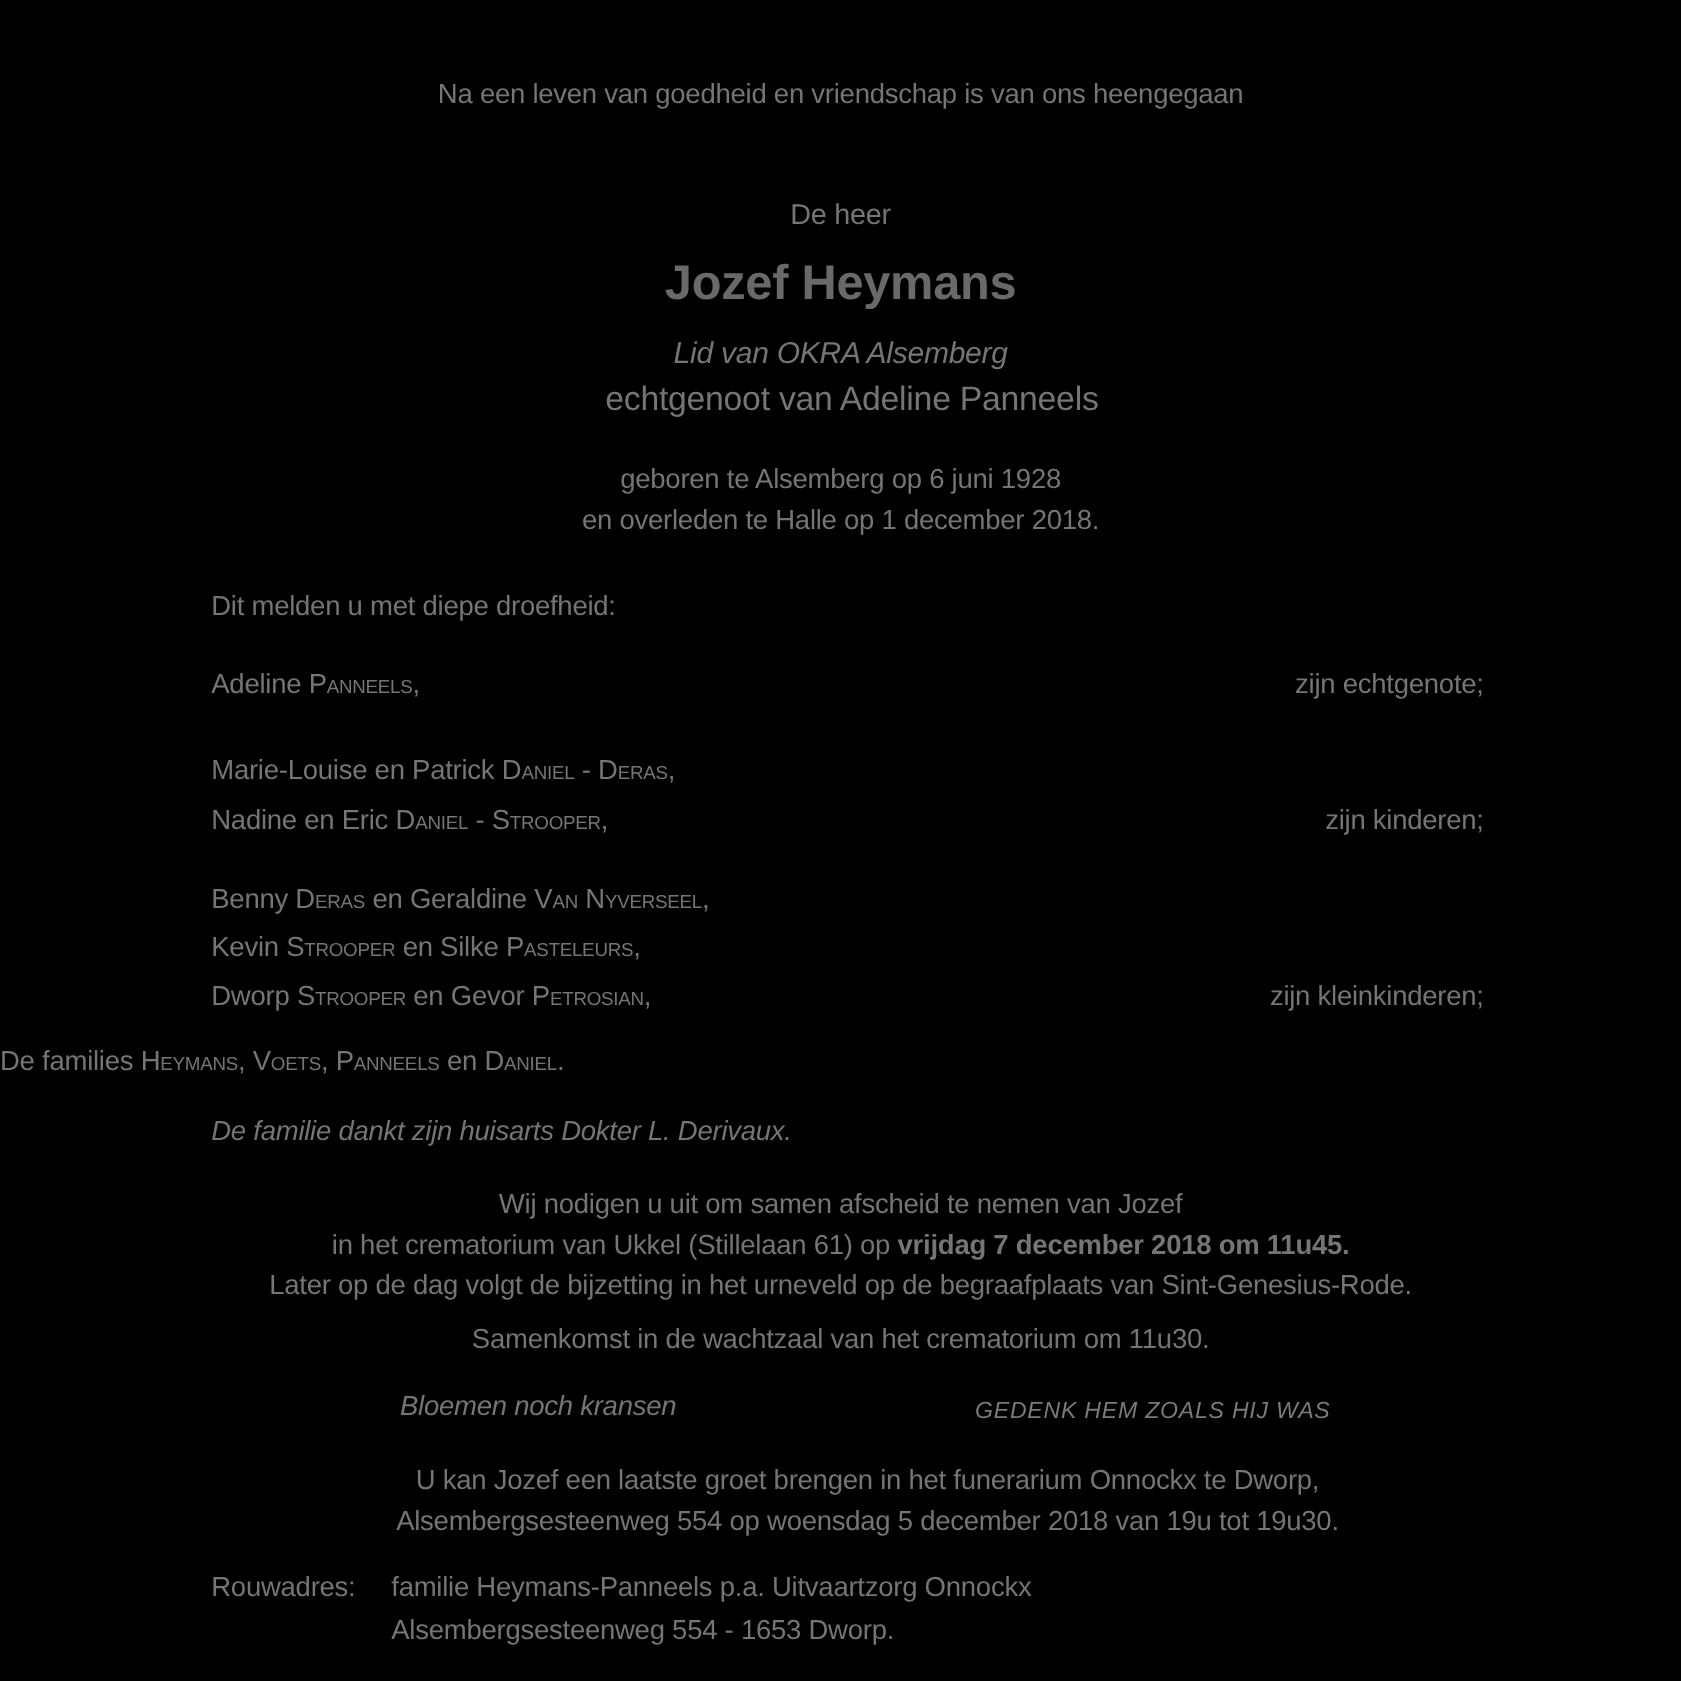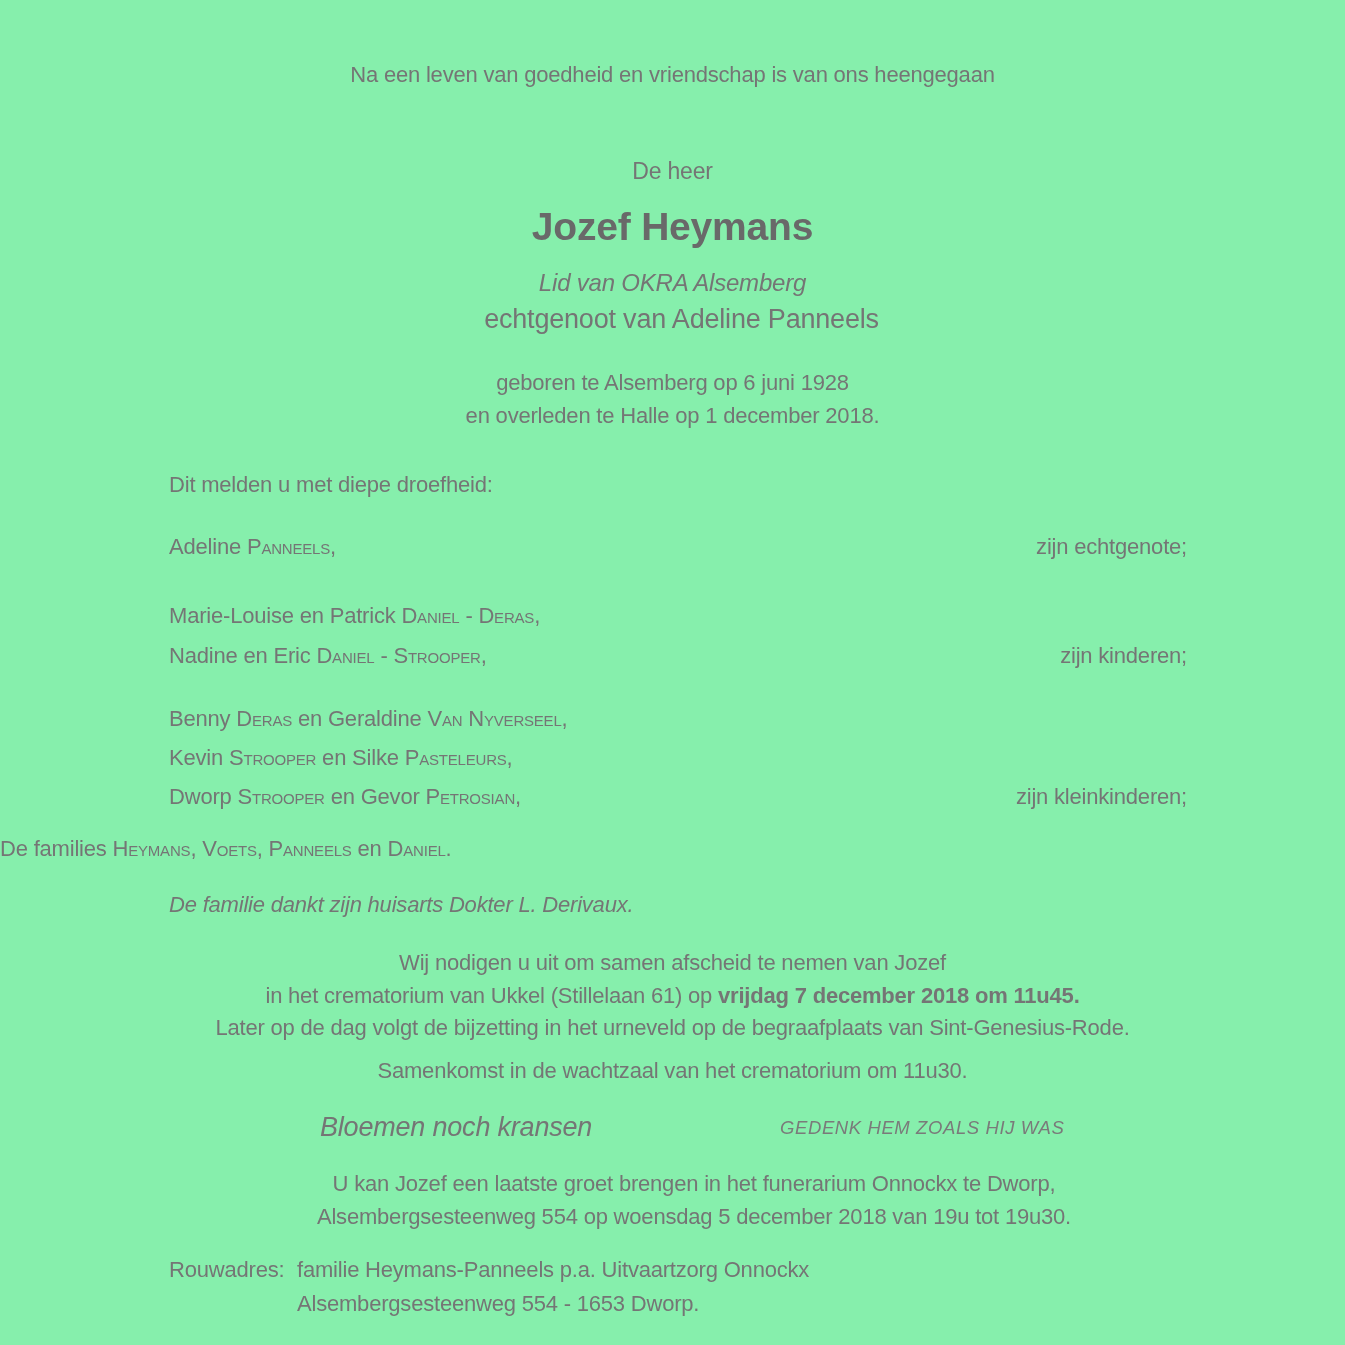--- a/index.html
+++ b/index.html
@@ -1,20 +1,20 @@
 <!DOCTYPE html>
 <html><head>
 <meta charset="utf-8">
 <style>
   html, body { margin: 0; padding: 0; background: #ffffff; }
   .page {
     width: 1345px;
     height: 1345px;
     box-sizing: border-box;
-    background: #86efac;
+    background: #000000;
     color: #757575;
     font-family: "Liberation Sans", "DejaVu Sans", sans-serif;
     padding-top: 62px;
     overflow: hidden;
     letter-spacing: -0.2px;
   }
   .center { text-align: center; }
   .fs-body { font-size: 22px; }
 
   .opening { font-size: 22px; }
@@ -40,26 +40,26 @@
   .m-spouse { margin-top: 36px; align-items: center; }
   .m-children { margin-top: 36px; line-height: 40px; align-items: flex-end; }
   .m-grandchildren { margin-top: 23px; line-height: 39px; align-items: flex-end; }
   .families-line { margin-top: 20px; }
   .thanks-line { margin-top: 30px; padding-left: 169px; font-style: italic; font-size: 22px; }
 
   .ceremony { margin-top: 29px; line-height: 32.5px; }
   .gathering { margin-top: 13px; }
 
   .flowers-row { position: relative; margin-top: 28px; height: 28px; }
-  .flowers-note { position: absolute; left: 320px; top: 0; font-style: italic; font-size: 27px; }
+  .flowers-note { position: absolute; left: 320px; top: 0; font-style: italic; font-size: 22px; }
   .motto { position: absolute; left: 780px; top: 5px; font-style: italic; font-size: 18.5px; letter-spacing: 0.6px; color: #7a7a7a; }
 
   .visitation { margin-top: 27px; line-height: 33px; padding-left: 43px; }
 
-  .rouwadres { margin-top: 20px; padding-left: 169px; display: flex; font-size: 22px; line-height: 34px; }
+  .rouwadres { margin-top: 20px; padding-left: 169px; display: flex; font-size: 22px; line-height: 34px; gap: 16px; }
   .rouwadres-label { width: 128px; flex: 0 0 128px; }
 
   .sc { font-variant: small-caps; }
   .bold { font-weight: 700; }
 </style>
 </head>
 <body>
 
 <div class="page">
 

